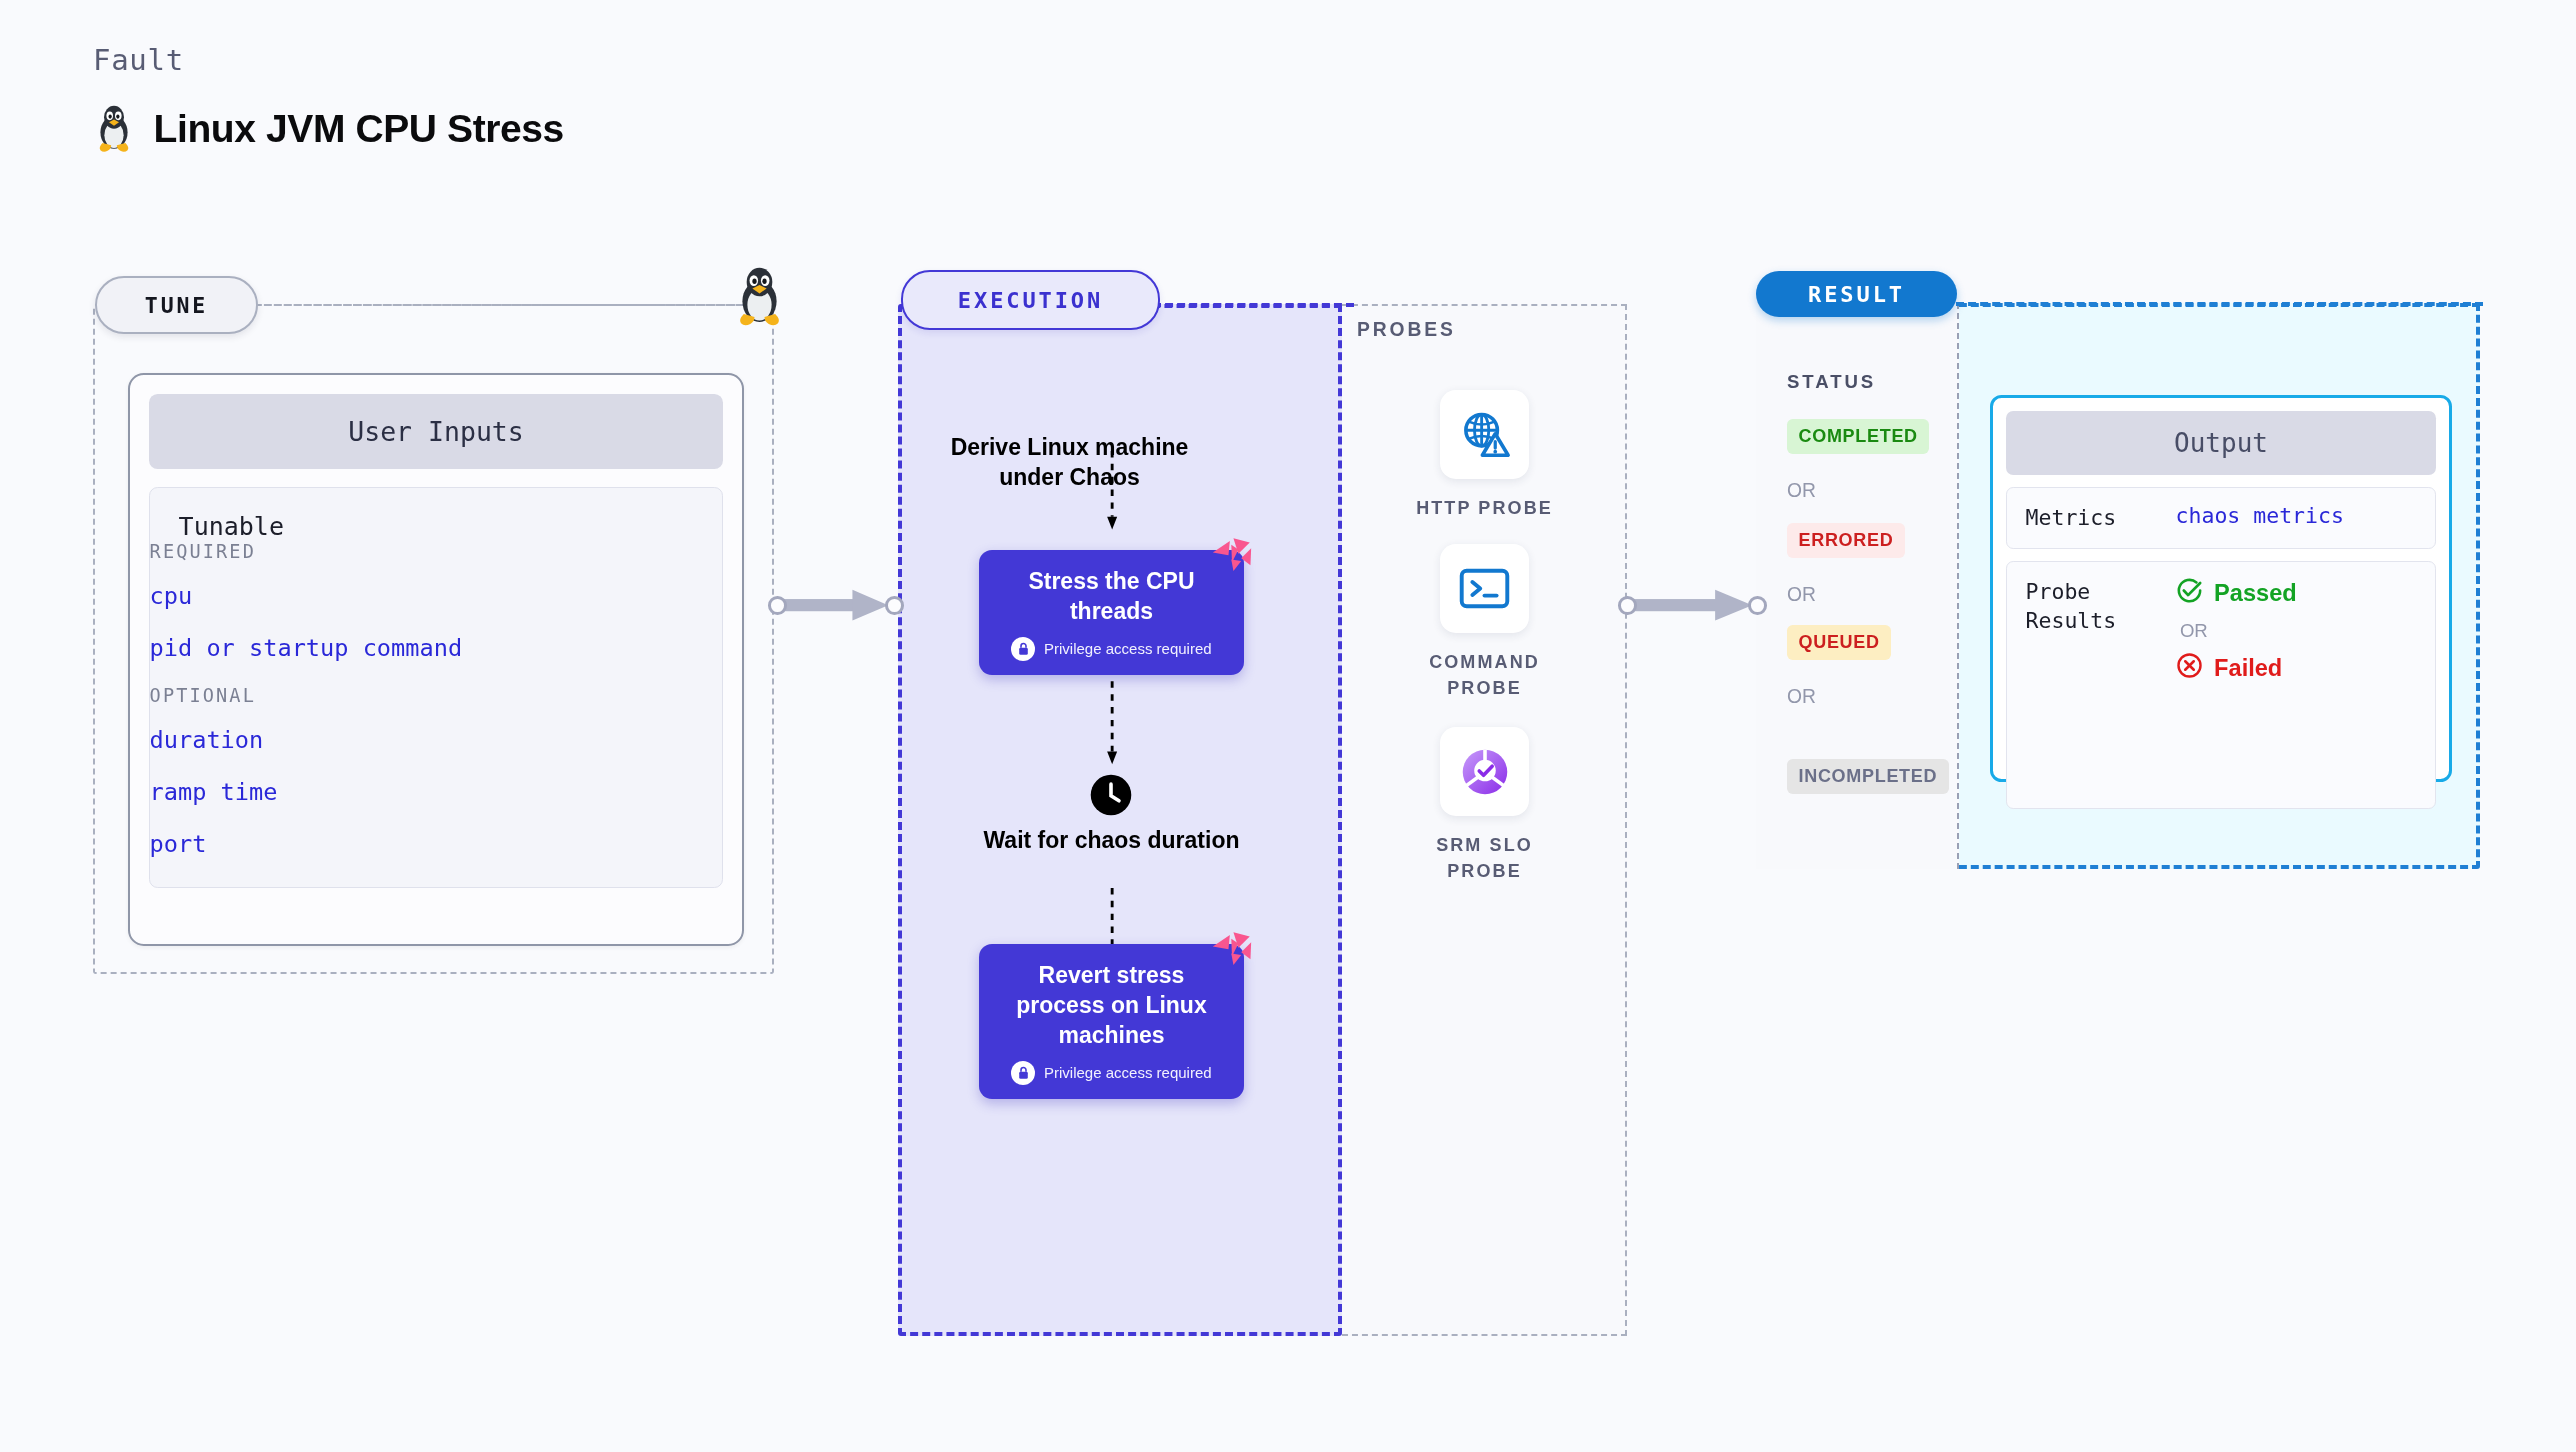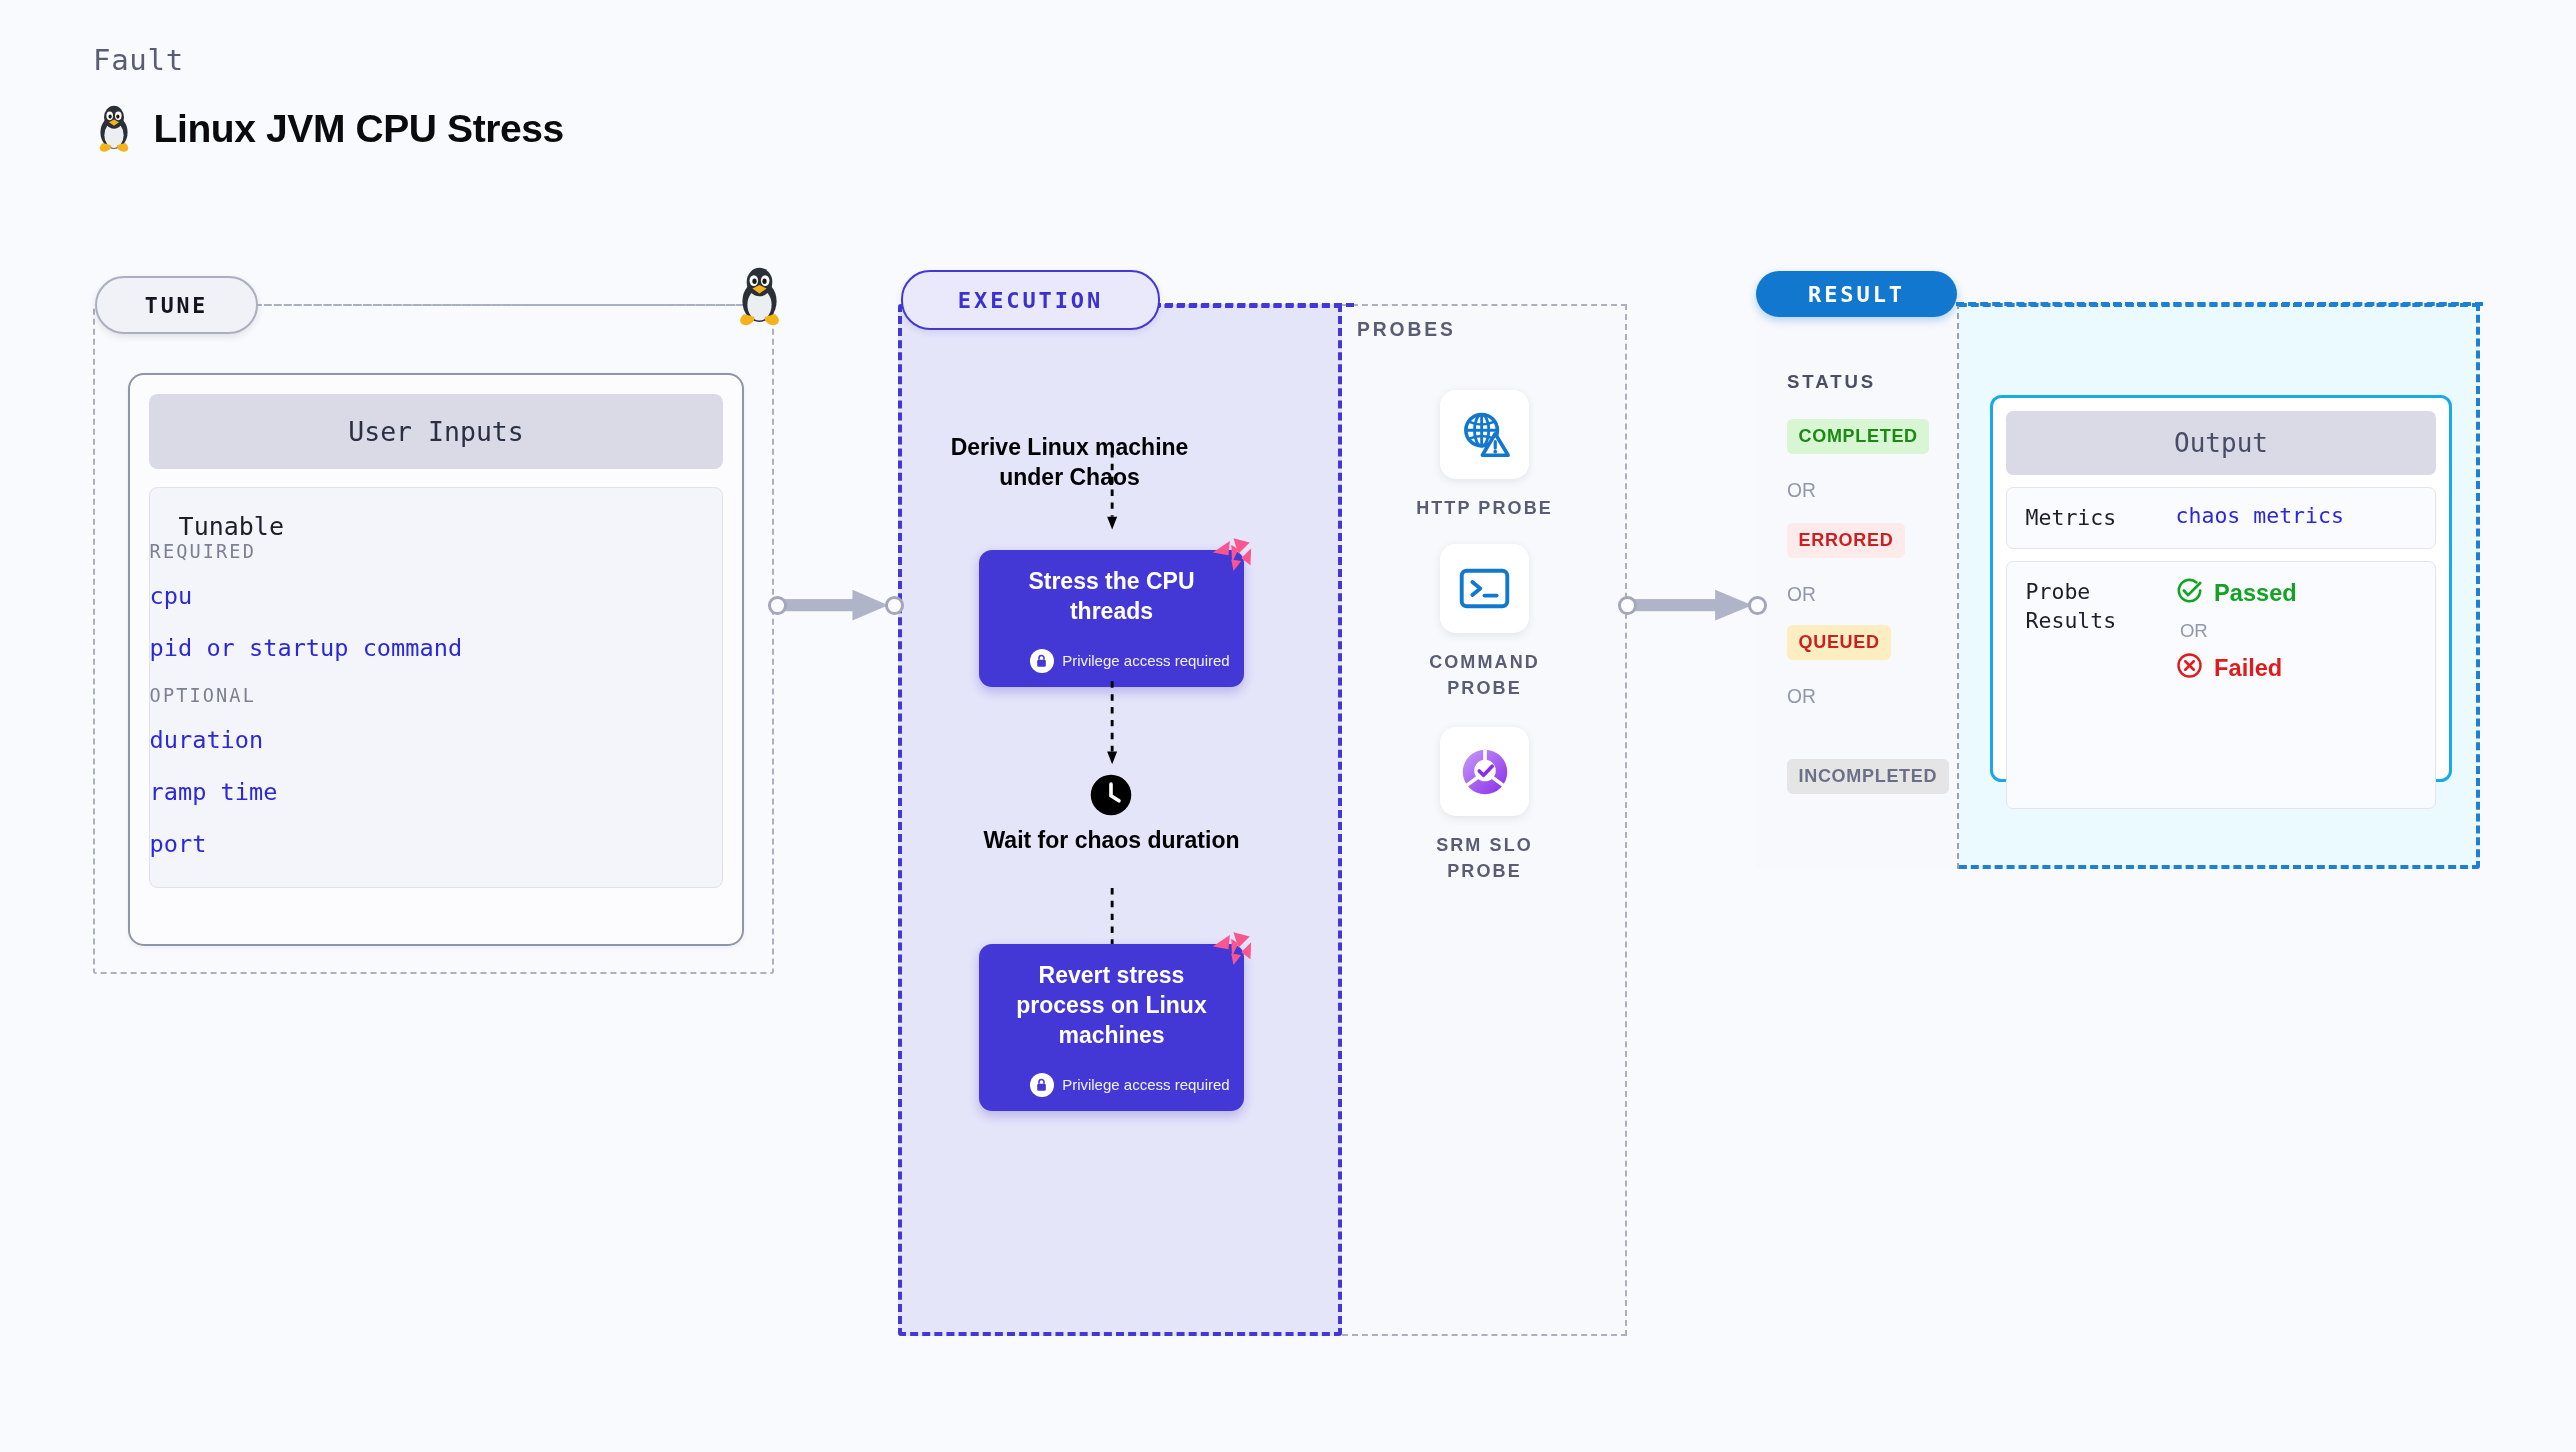--- a/index.html
+++ b/index.html
@@ -97,22 +97,22 @@
     position:absolute;text-align:center;font-size:23px;font-weight:bold;
     color:#000;line-height:1.32;width:301px;
   }
   .flow-card{
     position:absolute;width:265px;background:#4338d6;border-radius:13px;
     box-shadow:0 4.3px 11.5px rgba(60,50,190,.28);color:#fff;text-align:center;
     padding:17px 14.3px 14.3px 14.3px;box-sizing:border-box;
   }
   .flow-card .fc-title{font-size:23px;font-weight:bold;line-height:1.3;}
   .fc-priv{
-    display:flex;align-items:center;justify-content:flex-end;gap:8.6px;
-    margin-top:22px;font-size:15px;color:#f2f1fe;
+    display:flex;align-items:center;justify-content:center;gap:8.6px;
+    margin-top:10px;font-size:15px;color:#f2f1fe;
   }
   .lock-badge{
     width:24px;height:24px;border-radius:50%;background:#fff;
     display:flex;align-items:center;justify-content:center;flex:none;
   }
   .ribbon{position:absolute;right:-10px;top:-15.8px;width:44px;height:44px;}
   .v-dash-arrow{position:absolute;width:2.9px;}
   .clock-icon{position:absolute;width:42px;height:42px;}
 
   

